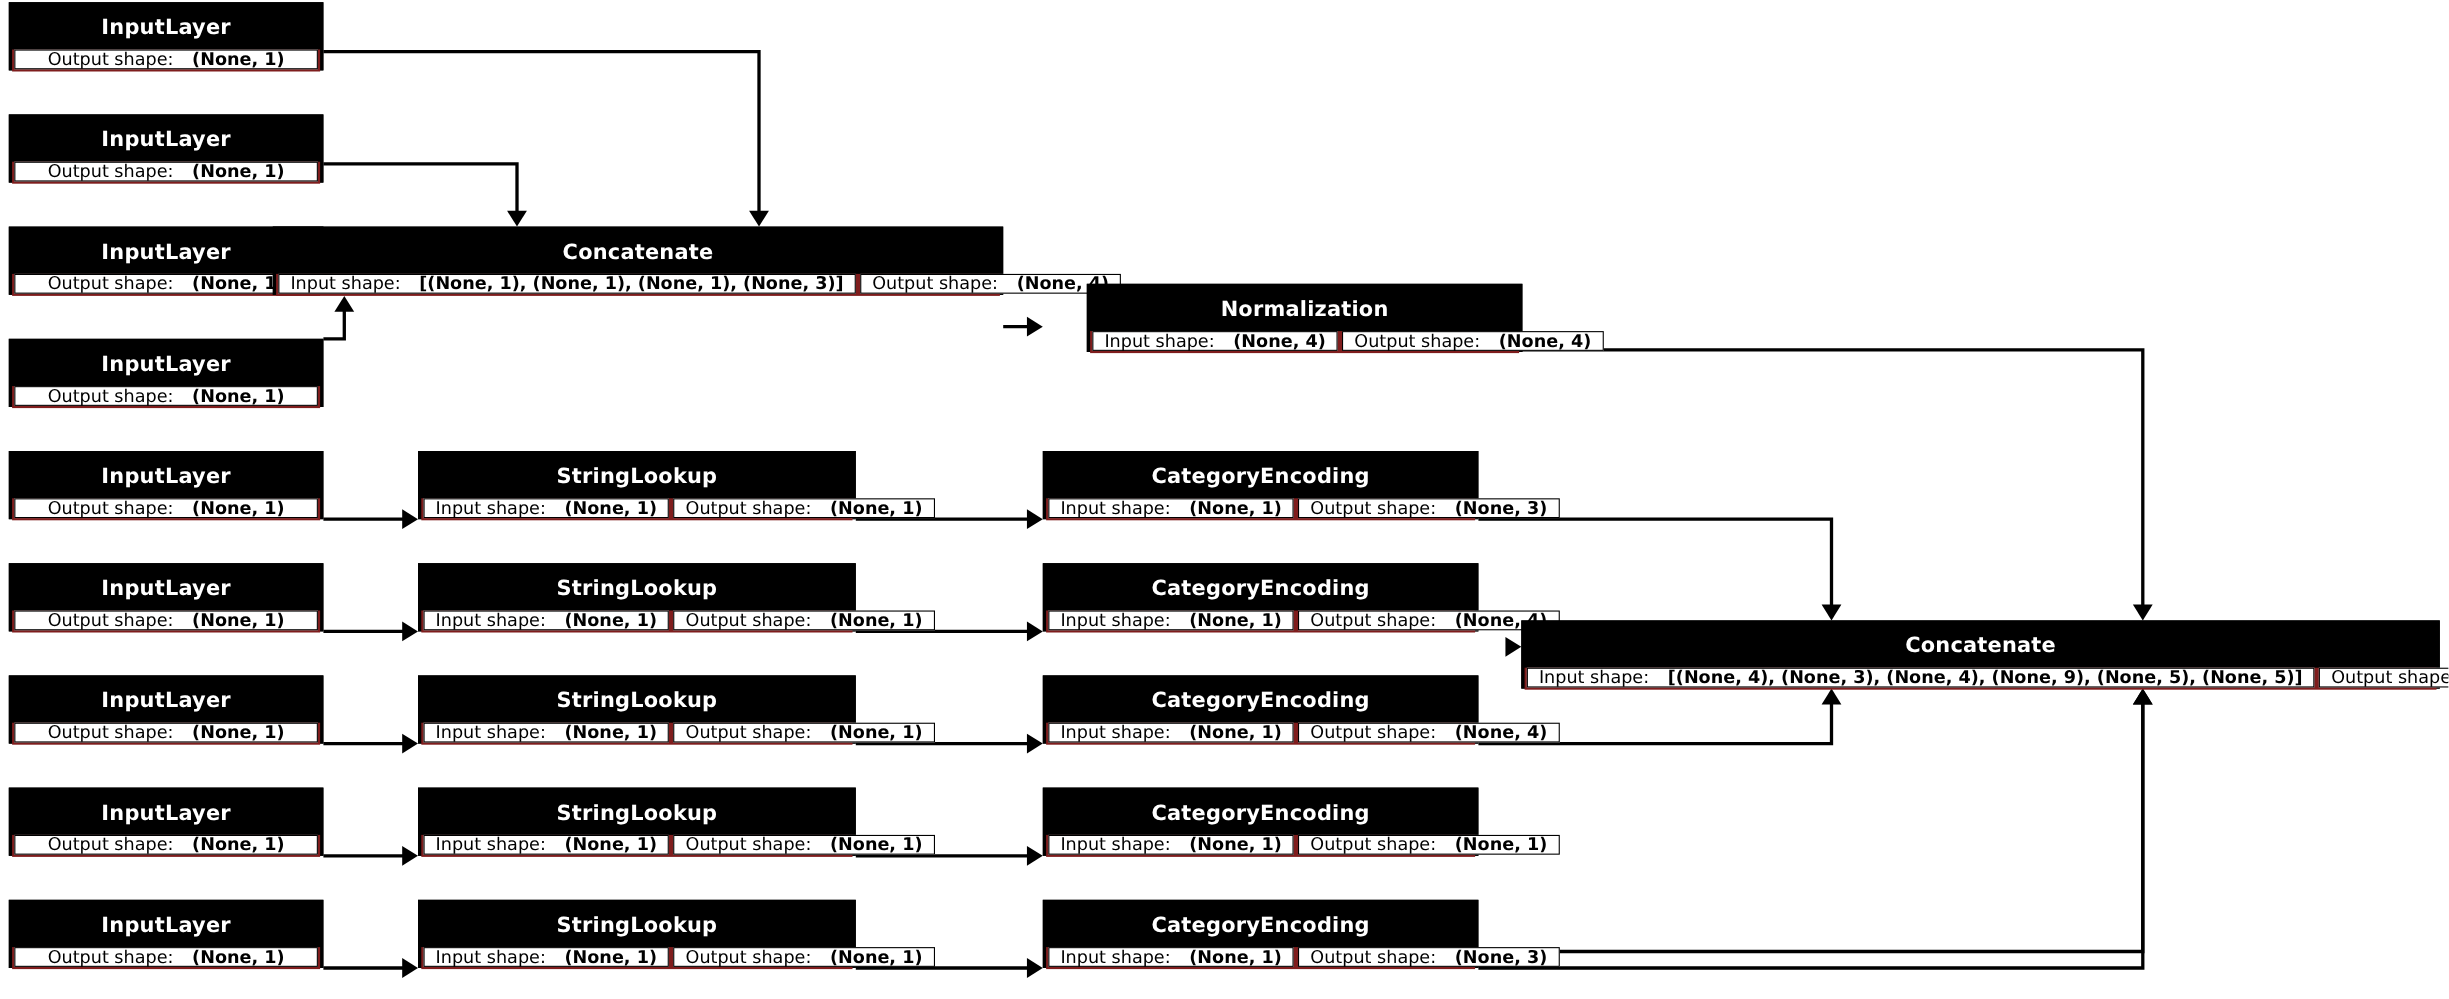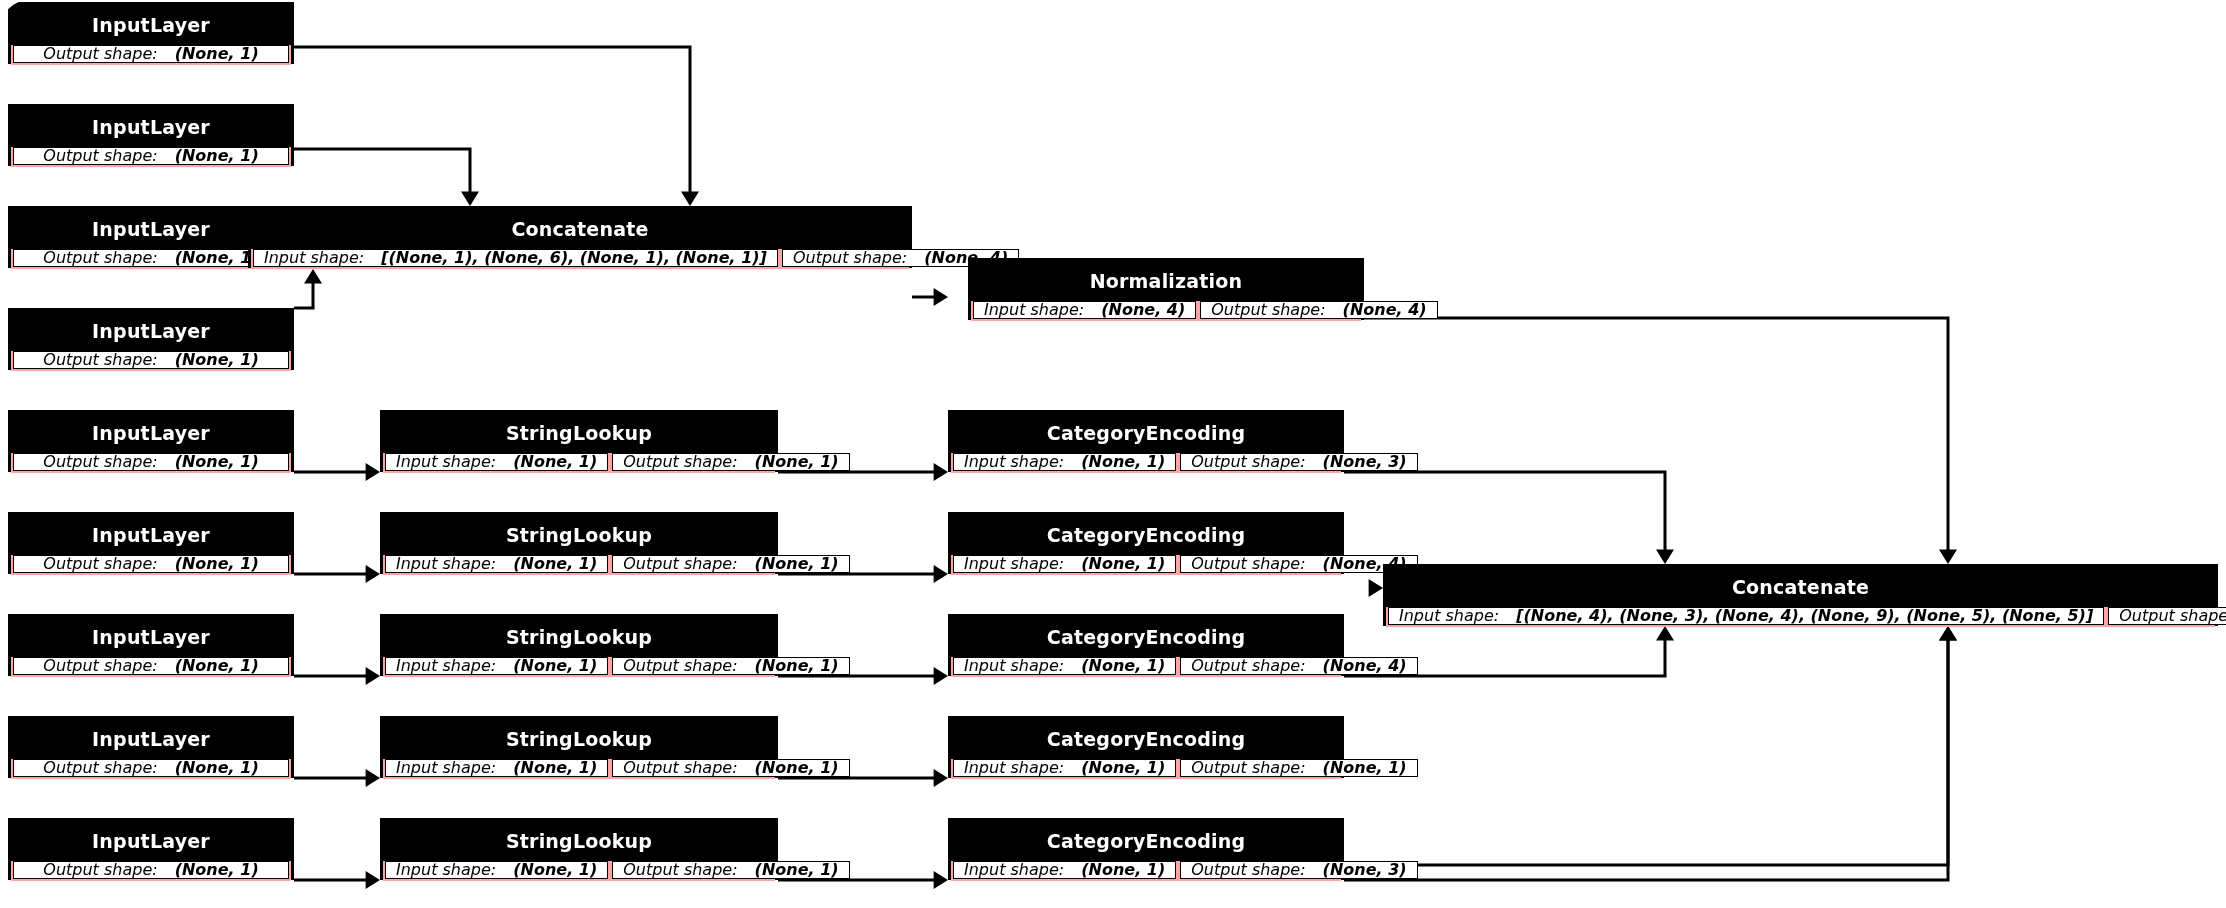--- a/index.html
+++ b/index.html
@@ -9,21 +9,20 @@
   }
   body {
     font-family: "DejaVu Sans", "Liberation Sans", sans-serif;
   }
   #canvas {
     position: relative;
     width: 2226px;
     height: 908px;
     background: #ffffff;
     overflow: hidden;
-    border-radius: 30px;
   }
   
   .node {
     position: absolute;
     box-sizing: border-box;
     background: #000000;
     border: 3px solid #000000;
     display: flex;
     flex-direction: column;
     z-index: 5;
@@ -38,22 +37,21 @@
     padding: 11px 0 10px 0;
     background: #000000;
     white-space: nowrap;
   }
   .node-fields {
     display: flex;
     flex-direction: row;
     flex: 1 1 auto;
     gap: 4px;
     padding: 0 2px 2px 2px;
-    background: #fca5a5;
-    font-style: italic;
+    background: #7f1d1d;
   }
   .field {
     background: #ffffff;
     border: 1px solid #000000;
     color: #000000;
     font-size: 16px;
     display: flex;
     align-items: center;
     justify-content: center;
     white-space: nowrap;
@@ -256,29 +254,29 @@
             <span class="lbl">Output shape:</span>
             <span class="val">(None, 1)</span>
           </div>
         </div>
       </div>
       <div class="node" style="left: 248px; top: 206px; width: 664px; height: 62px;">
         <div class="node-title">Concatenate</div>
         <div class="node-fields">
           <div class="field">
             <span class="lbl">Input shape:</span>
-            <span class="val">[(None, 1), (None, 6), (None, 1), (None, 1)]</span>
+            <span class="val">[(None, 1), (None, 1), (None, 1), (None, 3)]</span>
           </div>
           <div class="field">
             <span class="lbl">Output shape:</span>
             <span class="val">(None, 4)</span>
           </div>
         </div>
       </div>
-      <div class="node" style="left: 968px; top: 258px; width: 396px; height: 62px;">
+      <div class="node" style="left: 988px; top: 258px; width: 396px; height: 62px;">
         <div class="node-title">Normalization</div>
         <div class="node-fields">
           <div class="field">
             <span class="lbl">Input shape:</span>
             <span class="val">(None, 4)</span>
           </div>
           <div class="field">
             <span class="lbl">Output shape:</span>
             <span class="val">(None, 4)</span>
           </div>

